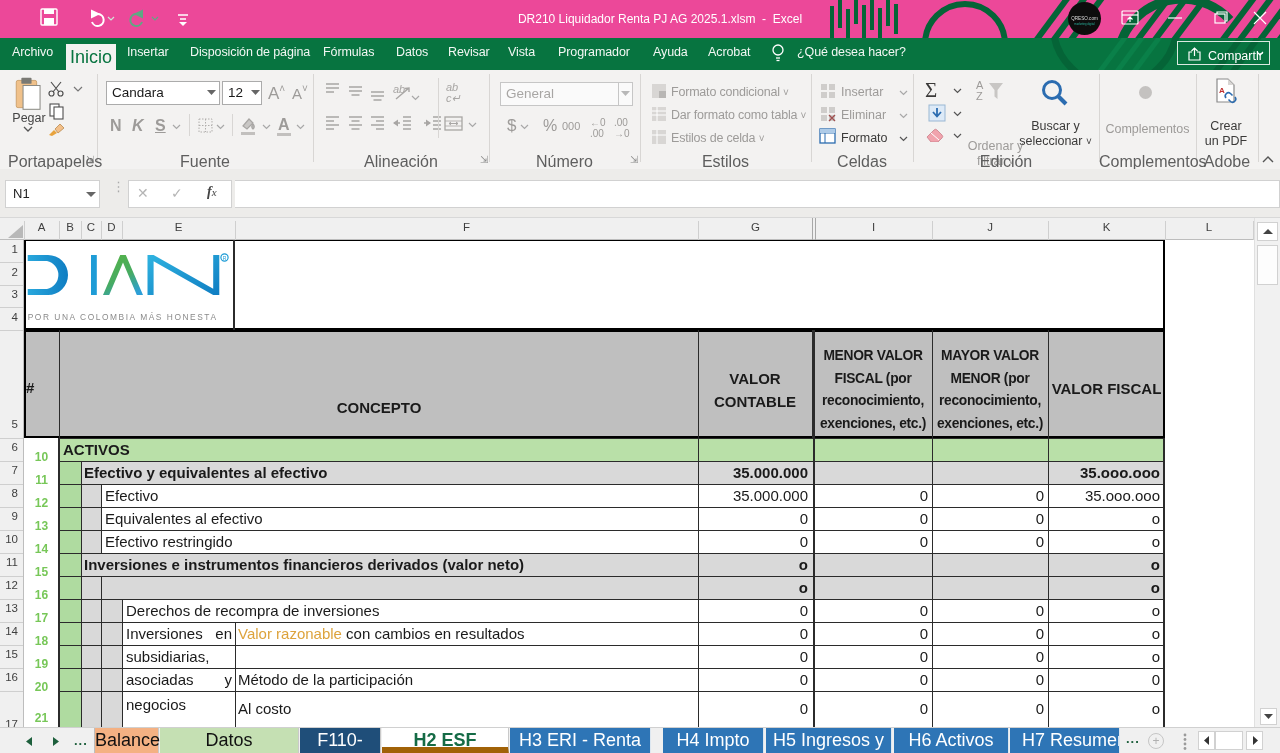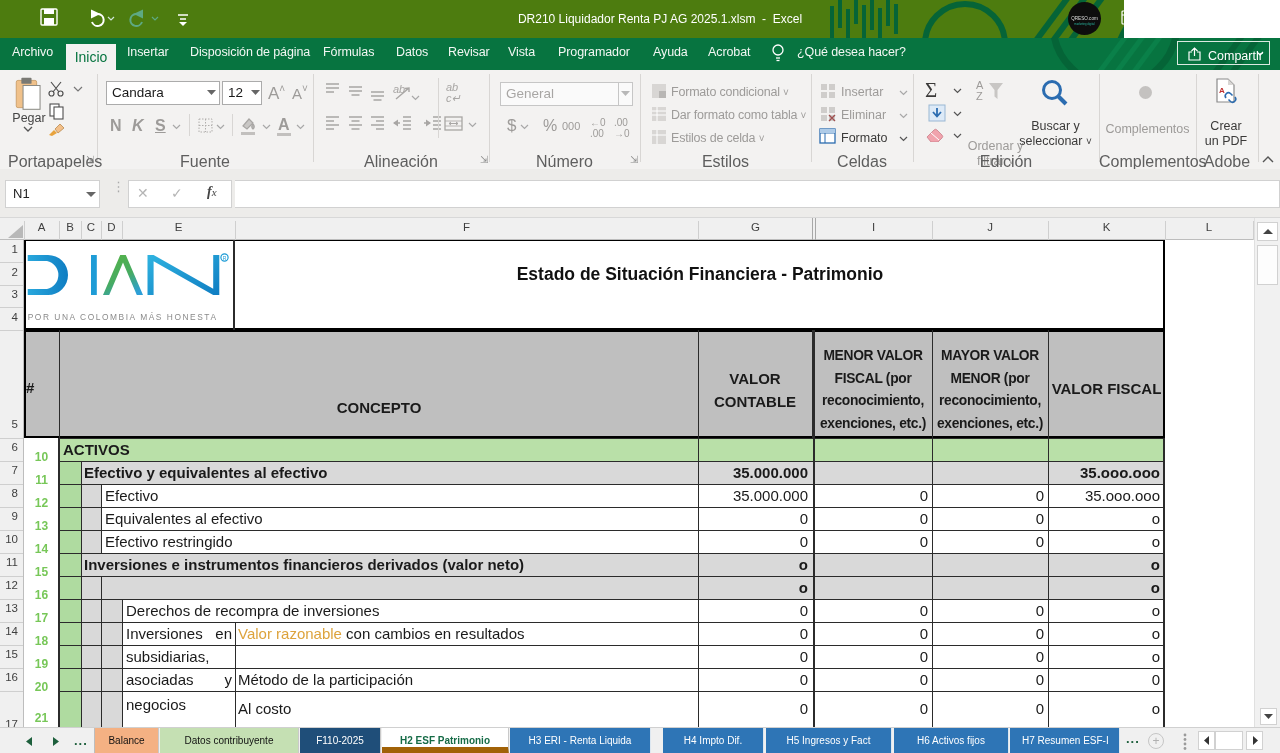--- a/index.html
+++ b/index.html
@@ -1,26 +1,26 @@
 <!DOCTYPE html>
 <html><head>
 <meta charset="utf-8">
 <style>
   * { margin:0; padding:0; box-sizing:border-box; }
   html,body { width:1280px; height:753px; overflow:hidden; }
   body { font-family:"Liberation Sans", sans-serif; position:relative; background:#fff; }
   .abs { position:absolute; }
 
   
-  #titlebar { left:0; top:0; width:1124px; height:38px; background:#4d7c0f; overflow:hidden; }
+  #titlebar { left:0; top:0; width:1280px; height:38px; background:#ec4899; overflow:hidden; }
   #menubar { left:0; top:38px; width:1280px; height:32px; background:#077440; }
   .deco { position:absolute; }
   #titletext { left:410px; width:500px; top:12px; text-align:center; color:#fff; font-size:12px; }
   .menu-item { position:absolute; top:45px; color:#f2f7f3; font-size:12.5px; letter-spacing:-0.1px; }
-  #inicio-tab { left:66px; top:44px; width:50px; height:26px; background:#f3f2f1; color:#077440; text-align:center; line-height:26px; font-size:14px; }
+  #inicio-tab { left:66px; top:44px; width:50px; height:26px; background:#f3f2f1; color:#077440; text-align:center; line-height:26px; font-size:18px; }
   #compartir { left:1177px; top:41px; width:93px; height:24px; border:1px solid #dce9e1; color:#fff; font-size:12.5px; line-height:22px; }
 
   
   #ribbon { left:0; top:70px; width:1280px; height:100px; background:#f3f2f1; border-bottom:1px solid #c8c6c4; }
   .gsep { position:absolute; top:4px; width:1px; height:88px; background:#d8d6d4; }
   .glabel { position:absolute; top:83px; font-size:16px; color:#5e5e5e; text-align:center; }
   .launcher { position:absolute; top:84px; font-size:10px; color:#8a8a8a; }
   .gray-ic { color:#9d9b99; }
 
   
@@ -42,21 +42,21 @@
   .b { font-weight:bold; }
   .grayrow { background:#d9d9d9; }
   .greennum { color:#77C758; font-size:12px; font-weight:600; text-align:center; }
   .bl { position:absolute; background:#2b2b2b; }
 
   
   #vscroll { left:1254px; top:218px; width:26px; height:509px; background:#f1f1f1; border-left:1px solid #e0e0e0; }
 
   
   #tabbar { left:0; top:727px; width:1280px; height:26px; background:#f0f0f0; border-top:1px solid #d0d0d0; }
-  .stab { position:absolute; top:0; height:26px; font-size:10px; text-align:center; line-height:25px; border-right:1px solid #c9c9c9; }
+  .stab { position:absolute; top:0; height:26px; font-size:18px; text-align:center; line-height:25px; border-right:1px solid #c9c9c9; }
   .stab.blue { background:#2E75B6; color:#fff; border-right:1px solid #dde7f0; }
 </style>
 </head>
 <body>
 
 <div class="abs" id="titlebar">
 
   <svg class="deco" style="left:810px;top:0;" width="470" height="38" viewBox="0 0 470 38">
     <g stroke="#056437" stroke-width="4">
       <line x1="22" y1="6" x2="22" y2="38"></line>
@@ -524,21 +524,20 @@
     <rect x="65" y="7" width="5.8" height="40" fill="#1e9cd6"></rect>
 
     <path d="M 94.2 7 L 99.8 7 L 117 47 L 110.8 47 L 97 14.5 L 83.2 47 L 77 47 Z" fill="url(#ag)"></path>
 
     <path d="M 121.5 7 L 127.6 7 L 187.2 40.7 L 187.2 7 L 193.3 7 L 193.3 47 L 187.2 47 L 127.6 13.3 L 127.6 47 L 121.5 47 Z" fill="url(#ng)"></path>
     <circle cx="198.5" cy="9.5" r="3.6" fill="none" stroke="#1e9cd6" stroke-width="1.2"></circle>
     <text x="199.5" y="12" font-size="5" fill="#1e9cd6" text-anchor="middle" transform="translate(-1,0)">R</text>
     <text x="1.7" y="72" font-size="8.4" letter-spacing="1.55" fill="#8a8a8a" font-family="Liberation Sans">POR UNA COLOMBIA MÁS HONESTA</text>
   </svg>
 
-  <div class="abs b" style="left:211px;top:24px;width:930px;text-align:center;font-size:17.5px;color:#111;">Estado de Situación Financiera - Patrimonio</div>
 
   <div class="abs" style="left:0px;top:90px;width:1141px;height:108px;background:#bfbfbf;border:2px solid #000;"></div>
   <div class="bl" style="left:35px;top:90px;width:1px;height:108px;"></div>
   <div class="bl" style="left:674px;top:90px;width:1px;height:108px;"></div>
   <div class="bl" style="left:788px;top:90px;width:3px;height:108px;"></div>
   <div class="bl" style="left:908px;top:90px;width:1px;height:108px;"></div>
   <div class="bl" style="left:1024px;top:90px;width:1px;height:108px;"></div>
   <div class="cell b" style="left:2px;top:139px;width:12px;">#</div>
   <div class="cell b" style="left:36px;top:139px;width:638px;text-align:center;margin-top:20px;">CONCEPTO</div>
   <div class="cell b" style="left:789px;top:105px;width:120px;text-align:center;line-height:22.5px;white-space:normal;font-size:13.8px;letter-spacing:-0.3px;">MENOR VALOR FISCAL (por reconocimiento, exenciones, etc.)</div>

